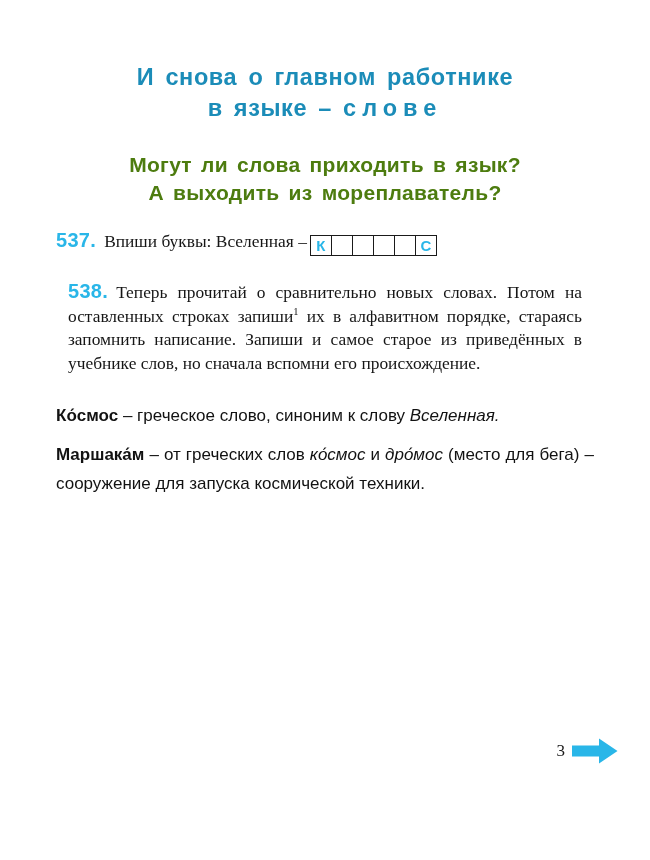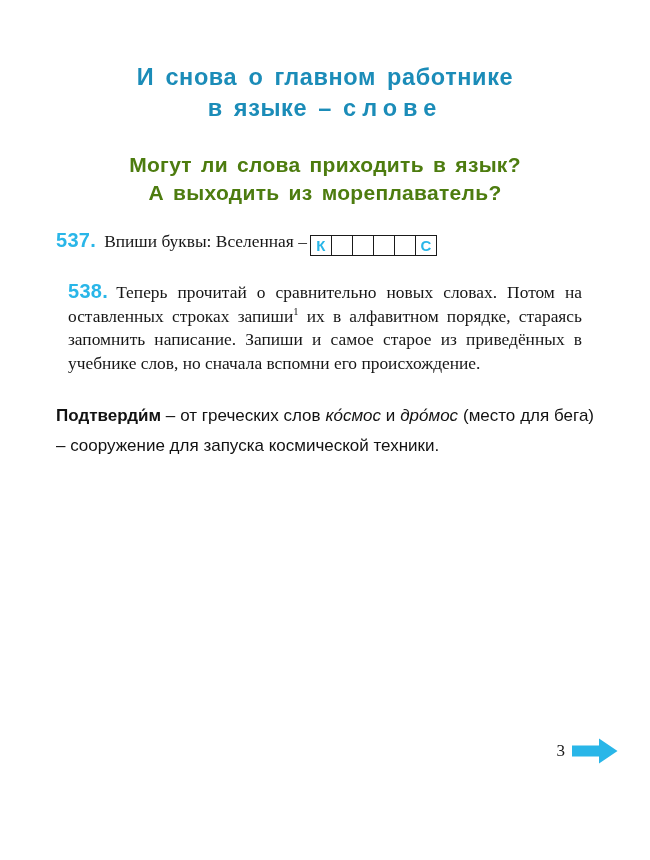--- a/index.html
+++ b/index.html
@@ -173,24 +173,27 @@
   </div>
 
   <div class="exercise second">
     <p style="margin:12px">
       <span class="ex-num">538.</span><span class="ex-gap"></span><span>Теперь прочитай о сравнительно новых словах. Потом на оставленных строках запиши</span><sup class="note">1</sup><span> их в алфавитном порядке, стараясь запомнить написание. Запиши и самое старое из приведённых в учебнике слов, но сначала вспомни его происхождение.</span>
     </p>
   </div>
 
   <div class="definitions">
 
-
-
     <p class="definition">
-      <span class="headword">Подтверди́м</span><span> – </span><span>от греческих слов </span><span class="ital">ко́смос</span><span> и </span><span class="ital">дро́мос</span><span> (место для бега) – сооружение для запуска космической техники.</span>
+      <span class="headword">Ко́смос</span><span> – </span><span>греческое слово, синоним к слову </span><span class="ital">Вселенная.</span><span></span><span class="ital"></span><span></span>
+    </p>
+
+
+    <p class="definition">
+      <span class="headword">Маршака́м</span><span> – </span><span>от греческих слов </span><span class="ital">ко́смос</span><span> и </span><span class="ital">дро́мос</span><span> (место для бега) – сооружение для запуска космической техники.</span>
     </p>
 
   </div>
 
   <div class="footer">
     <span class="page-num">3</span>
     <svg class="next-arrow" width="46" height="26" viewBox="0 0 46 26">
       <path d="M0 7.5 H27 V0.5 L45.5 13 L27 25.5 V18.5 H0 Z" fill="#29b6e8"></path>
     </svg>
   </div>

